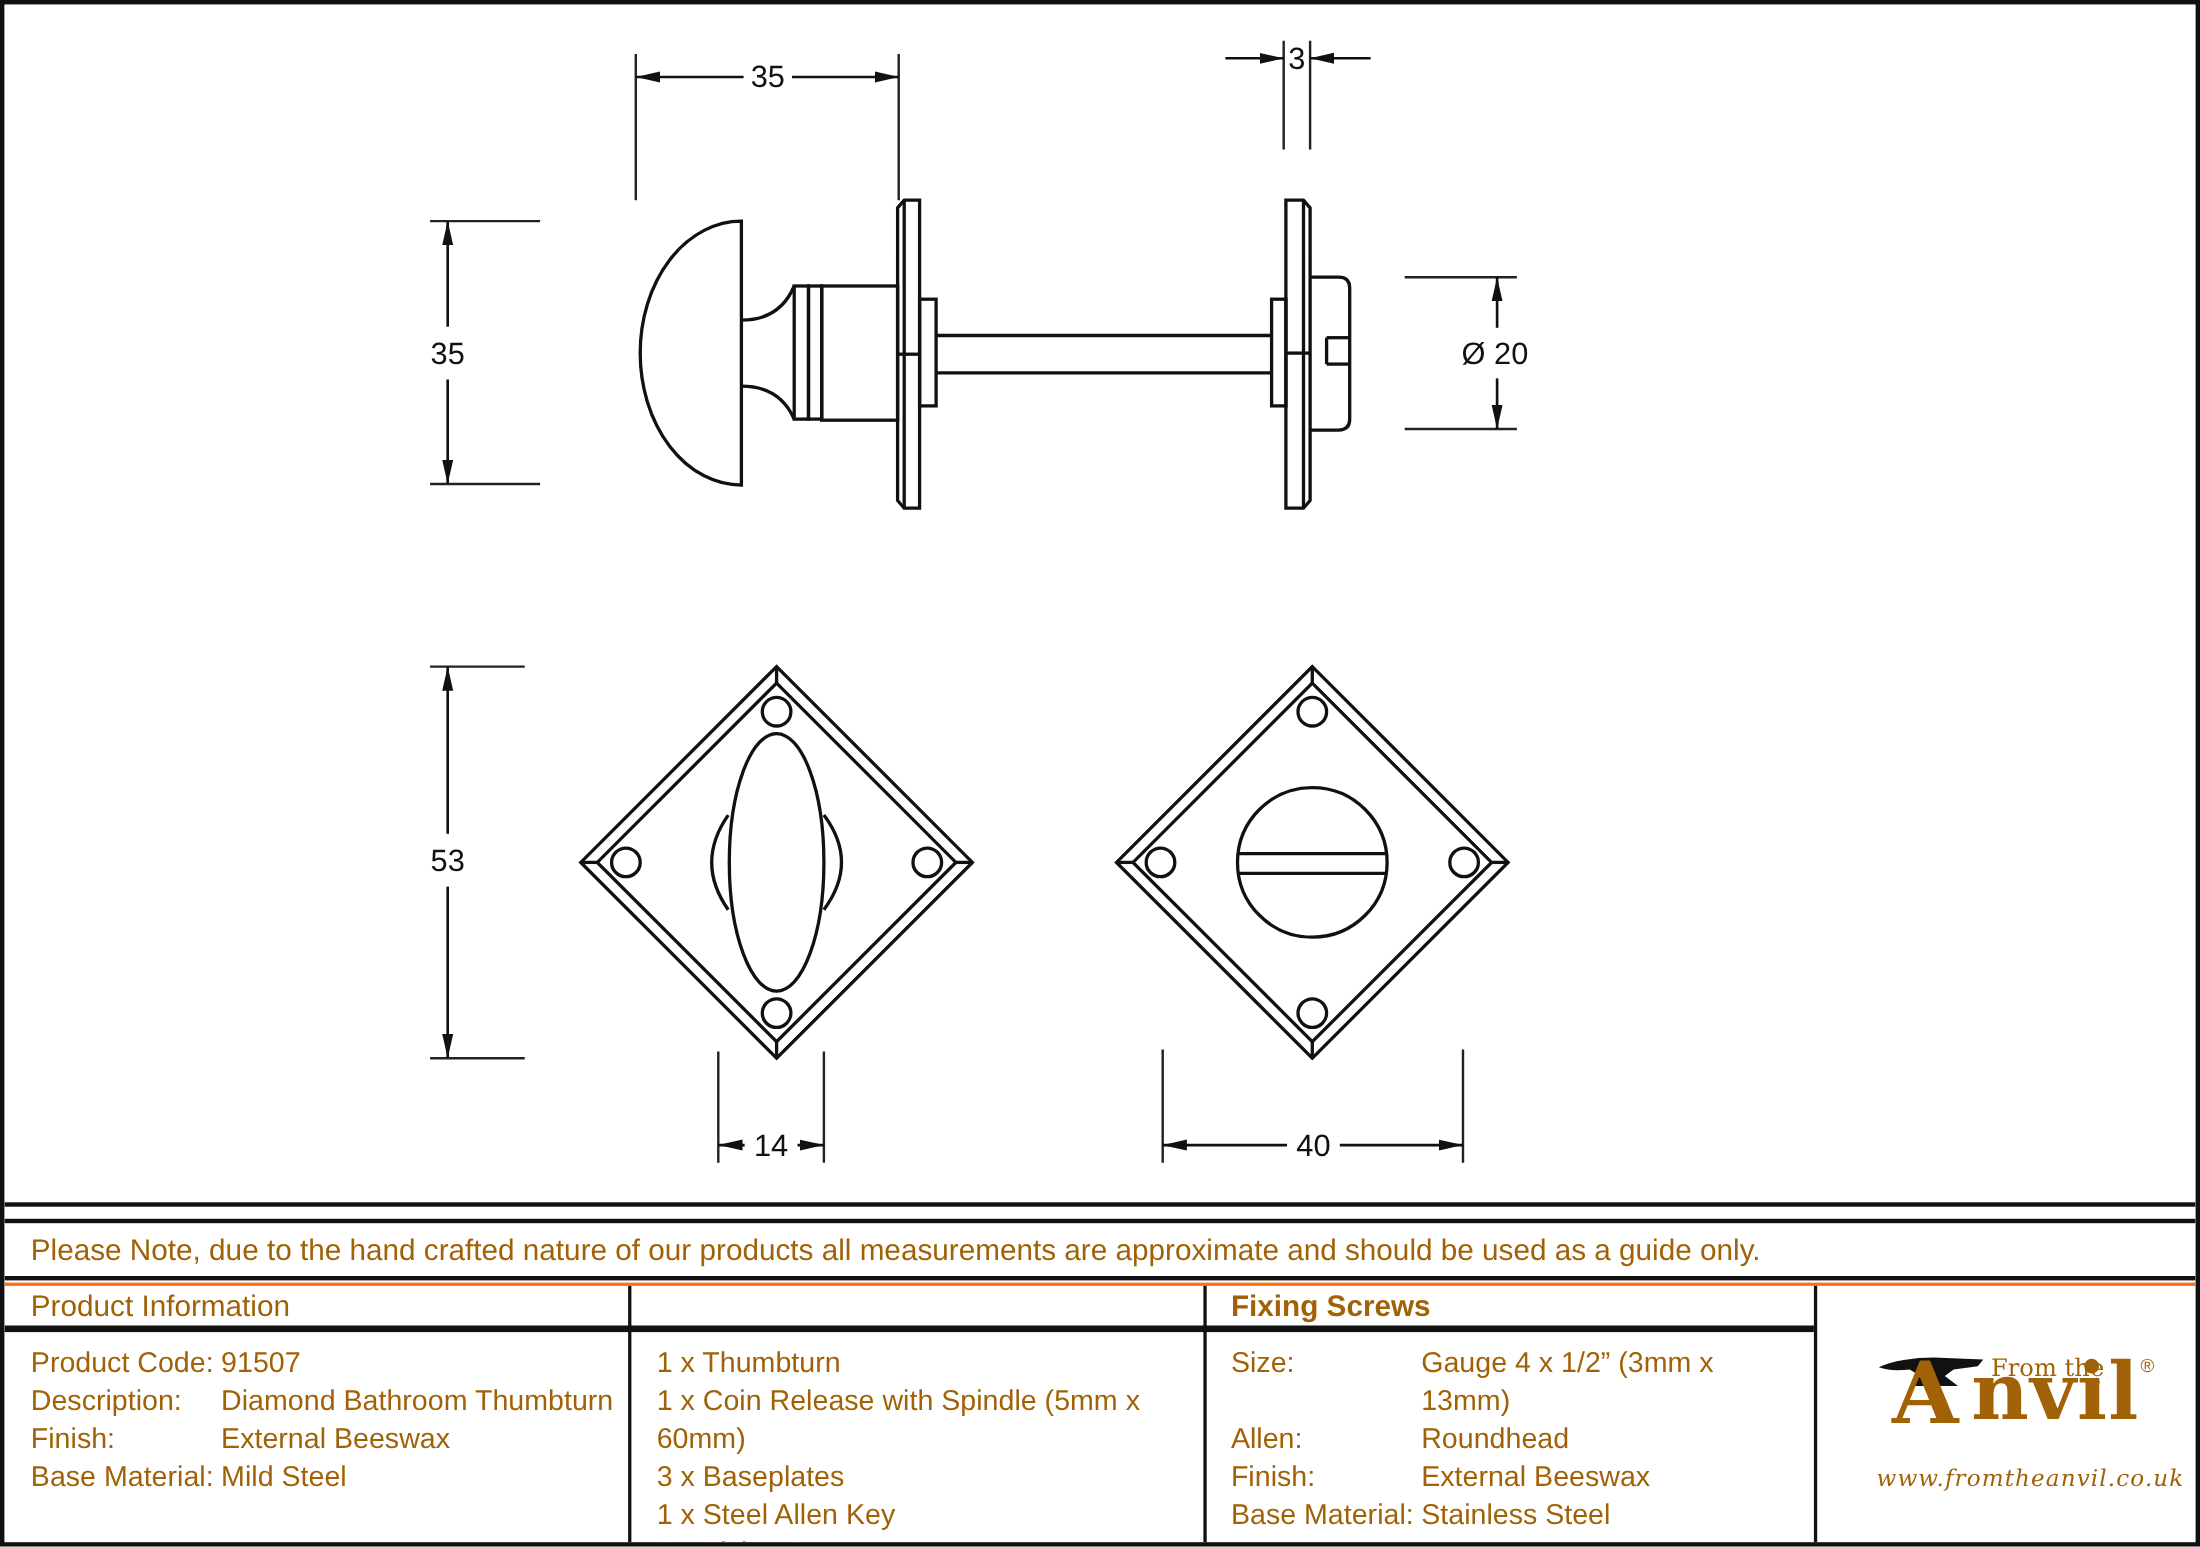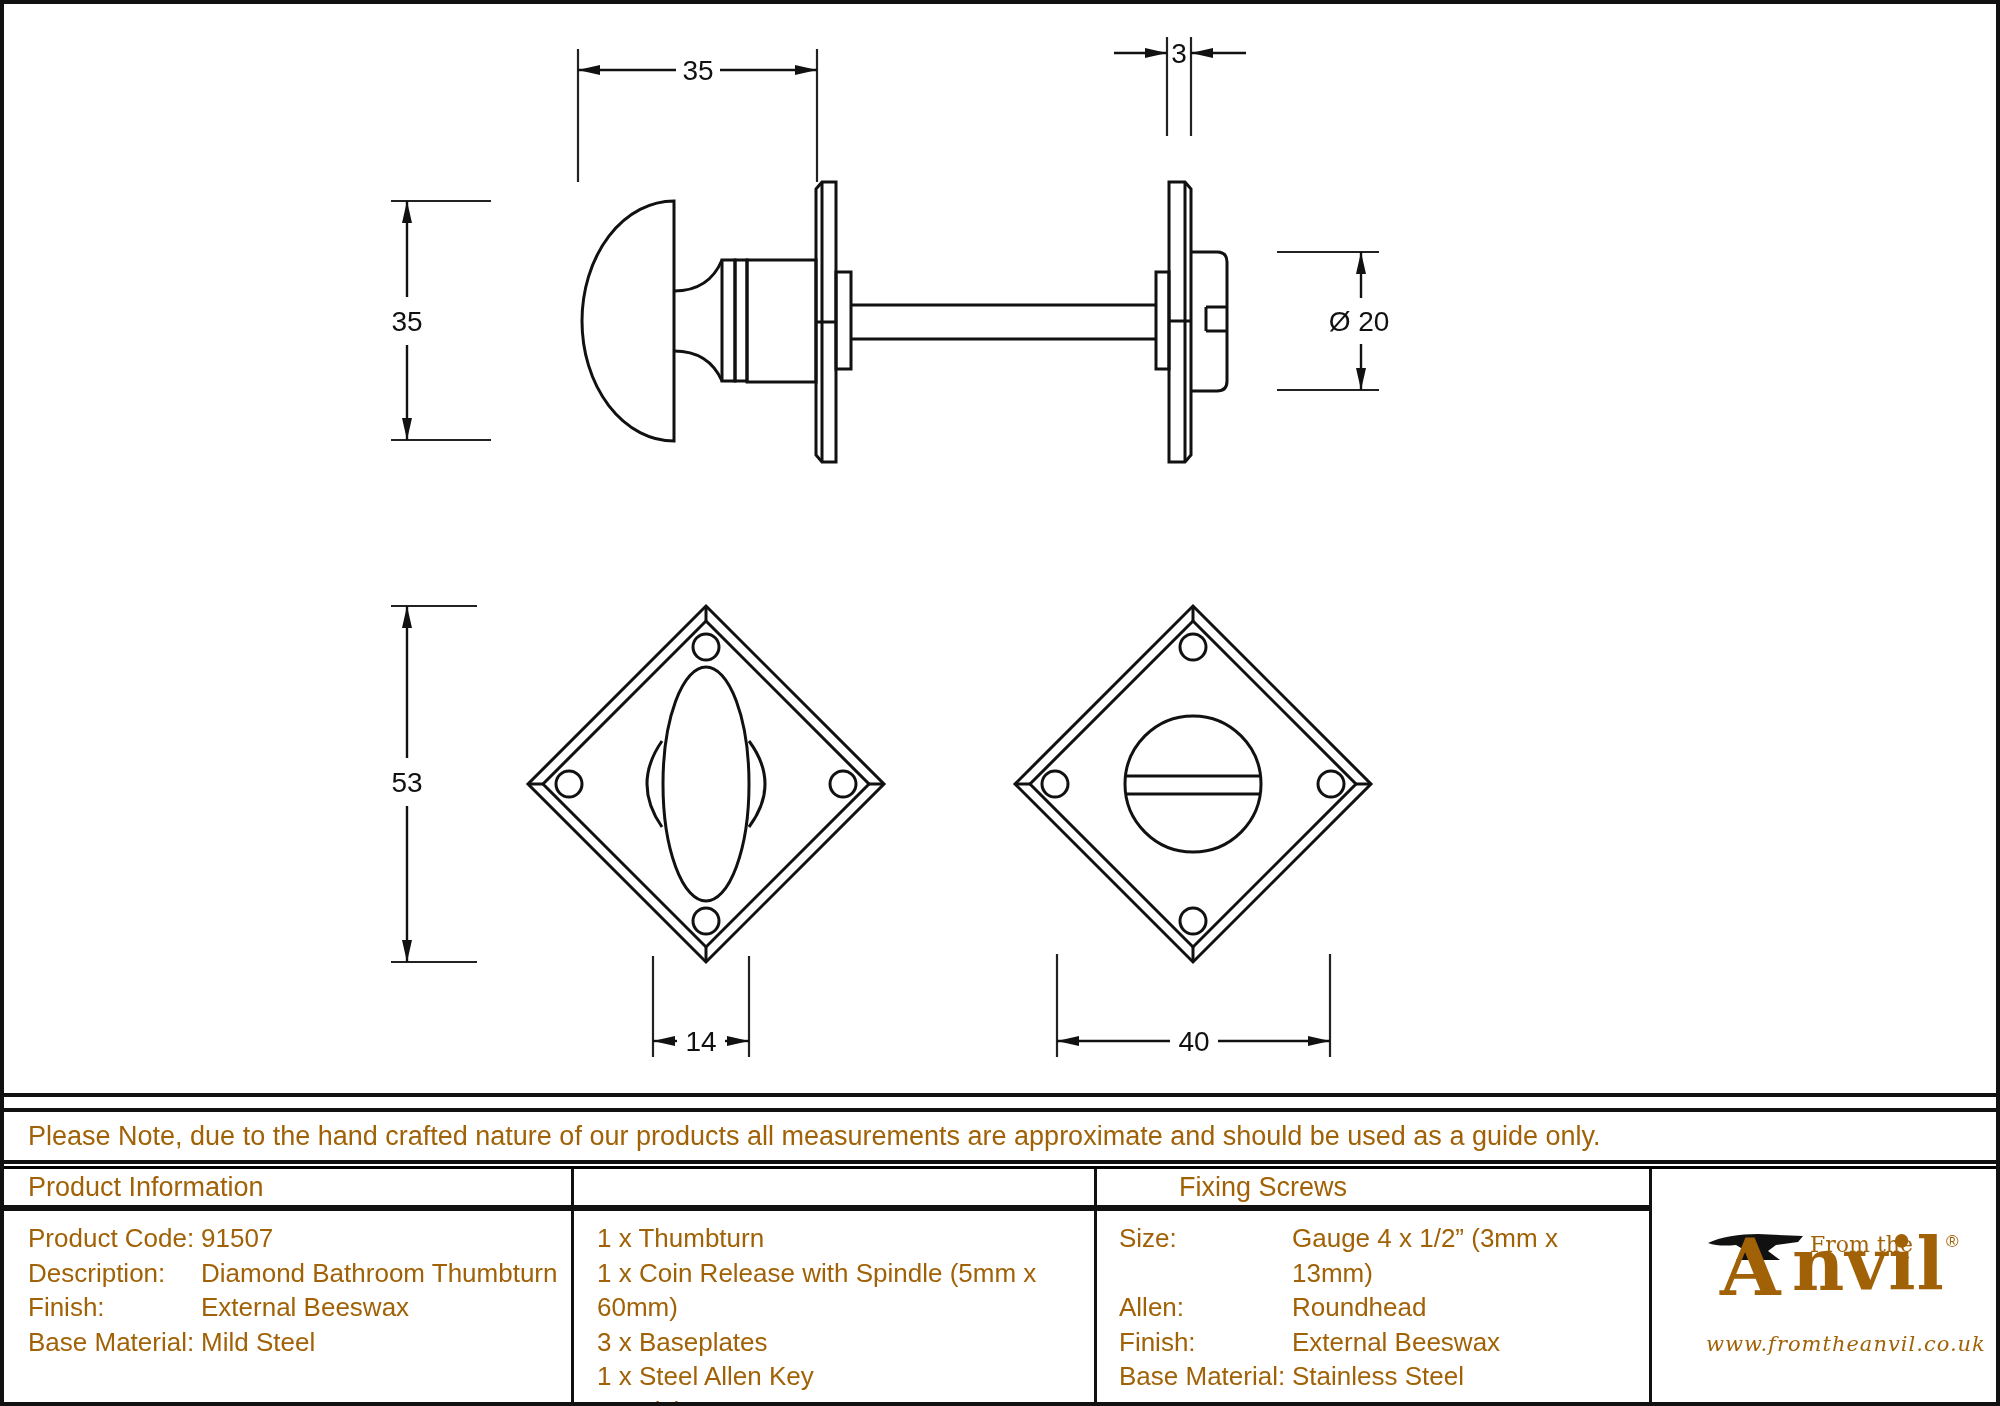--- a/index.html
+++ b/index.html
@@ -13,21 +13,21 @@
   .drawing .dim{stroke:#111;stroke-width:2.4;fill:none;}
   .drawing .ext{stroke:#222;stroke-width:2.2;fill:none;}
   .dim-label{font:28px "Liberation Sans",sans-serif;fill:#111;text-anchor:middle;dominant-baseline:central;}
   
   .hline{position:absolute;left:0;width:1992px;background:#111;}
   .note-bar{
     position:absolute;left:0;top:1104px;width:1992px;height:56px;
     border-top:4px solid #111;border-bottom:4px solid #111;box-sizing:border-box;
     display:flex;align-items:center;padding-left:24px;font-size:27px;
   }
-  .spec-table{position:absolute;left:0;top:1162px;width:1992px;height:236px;border-top:3px solid #000000;box-sizing:border-box;padding-left:43px;}
+  .spec-table{position:absolute;left:0;top:1162px;width:1992px;height:236px;border-top:3px solid #f97316;box-sizing:border-box;padding-left:43px;}
   .vline{position:absolute;top:0;width:3px;height:236px;background:#111;}
   .hdr-sep{position:absolute;left:0;top:36px;width:1645px;height:6px;background:#111;}
   .col-hdr{position:absolute;top:0;height:36px;display:flex;align-items:center;font-size:27px;}
   .col-body{position:absolute;top:52px;font-size:26px;line-height:34.5px;}
   .kv-row{display:flex;}
   .kv-row .k{flex:0 0 173px;}
   
   .logo{position:absolute;left:1694px;top:1222px;width:280px;height:120px;}
   .logo-anvil{position:absolute;left:8px;top:6px;}
   .logo-a{position:absolute;left:22px;top:-4px;font:bold 78px "DejaVu Serif",serif;}
@@ -219,21 +219,21 @@
     </div>
 
     <div class="col-body" style="left:593px;width:495px;">
       <div>1 x Thumbturn</div>
       <div>1 x Coin Release with Spindle (5mm x 60mm)</div>
       <div>3 x Baseplates</div>
       <div>1 x Steel Allen Key</div>
       <div>8 x Fixing Screws</div>
     </div>
 
-    <div class="col-hdr" style="left:1175px;width:520px;">
+    <div class="col-hdr" style="left:1115px;width:520px;font-weight:bold;">
       <span>Fixing Screws</span>
     </div>
     <div class="col-body" style="left:1115px;width:525px;">
       <div class="kv-row">
         <span class="k">Size:</span>
         <span class="v">Gauge 4 x 1/2” (3mm x 13mm)</span>
       </div>
       <div class="kv-row">
         <span class="k">Allen:</span>
         <span class="v">Roundhead</span>

